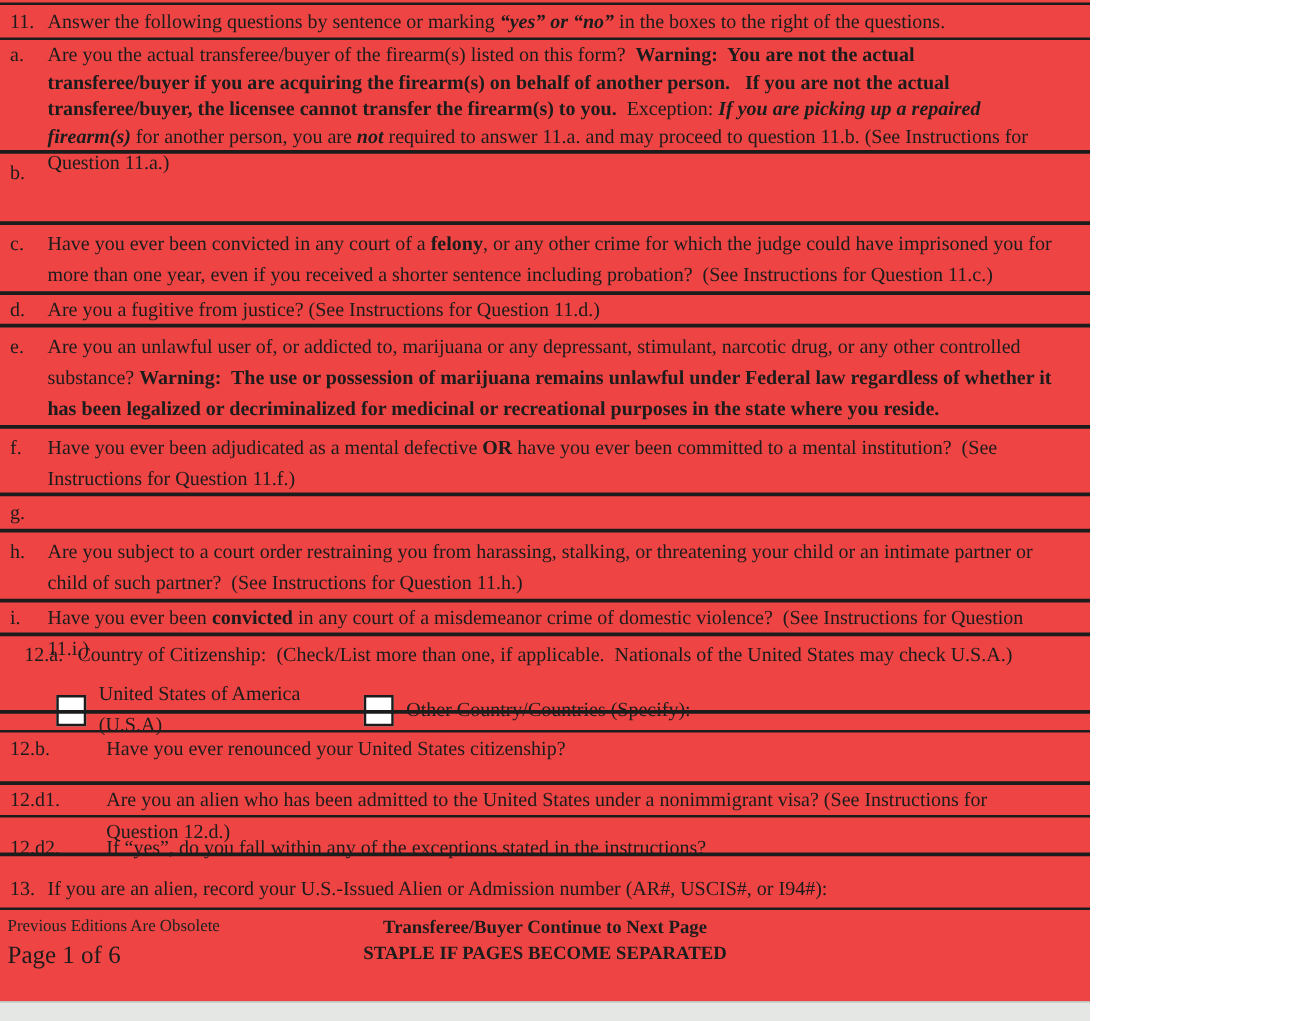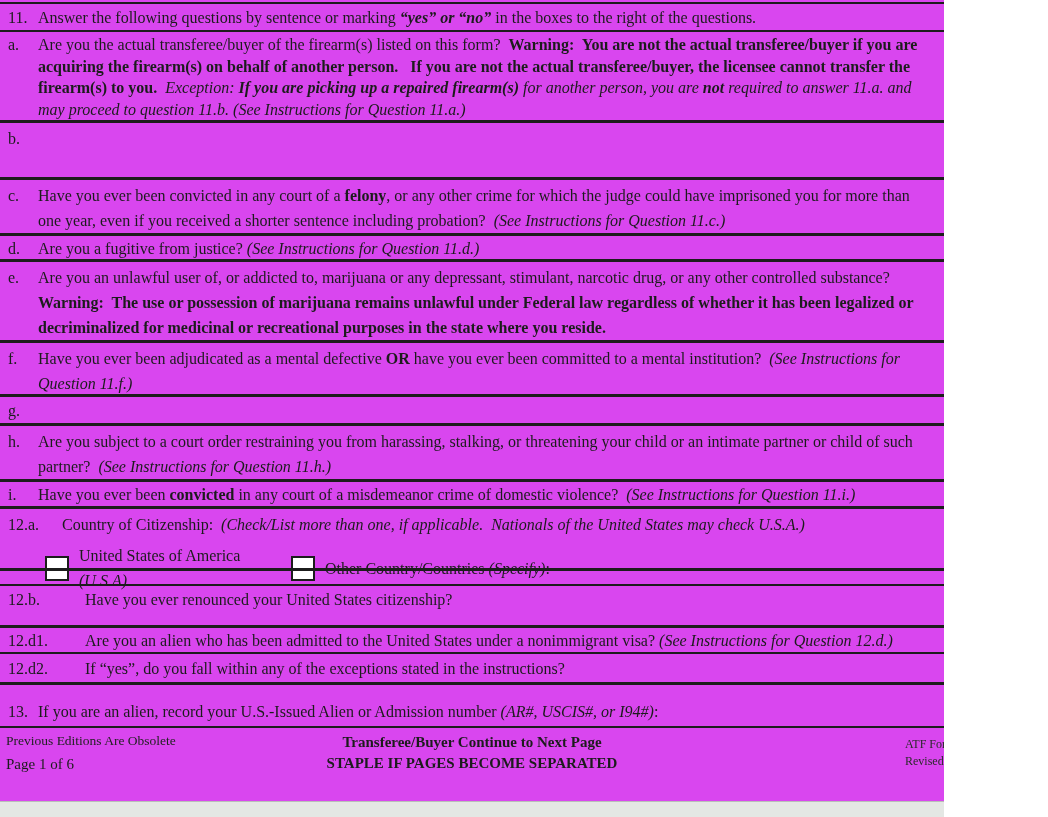--- a/index.html
+++ b/index.html
@@ -3,22 +3,22 @@
 <meta charset="utf-8">
 <style>
   * { margin:0; padding:0; }
   body {
     background:#ffffff;
     font-family:"Liberation Serif", serif;
     color:#1c1c1c;
   }
   .page {
     position:relative;
-    width:944px; height:817px;
-    background:#d946ef;
+    width:872px; height:817px;
+    background:#ef4444;
     overflow:hidden;
   }
   .formwrap { margin-top:2px; }
 
   .row {
     position:relative;
     display:flex;
     align-items:flex-start;
     box-sizing:border-box;
     border-top:2px solid #1c1c1c;
@@ -26,44 +26,44 @@
     font-size:16px;
     line-height:25px;
   }
   .heavy { border-top-width:3px; }
   .rb::after {
     content:"";
     position:absolute; top:0; bottom:0; left:1038px;
     width:2px; background:#1c1c1c;
   }
   .qnum { flex:0 0 30px; }
-  .qnum.w54 { flex:0 0 54px; }
+  .qnum.w54 { flex:0 0 54px;text-align:center; }
   .qnum.w77 { flex:0 0 77px; }
   .qtext { flex:1 1 auto; padding-right:16px; white-space:pre-wrap; }
 
   .seg-b  { font-weight:bold; }
-  .seg-i  { font-style:italic; }
+  .seg-i  { }
   .seg-bi { font-weight:bold; font-style:italic; }
 
   .r-11   { height:28px; line-height:24px; padding-top:2px; }
   .r-a    { height:90px; line-height:21.5px; padding-top:2px; }
   .r-b    { height:57px; }
   .r-c    { height:56px; }
   .r-d    { height:26px; padding-top:0; }
   .r-e    { height:81px; }
   .r-f    { height:54px; }
   .r-g    { height:29px; padding-top:1px; }
   .r-h    { height:56px; }
   .r-i    { height:27px; padding-top:0; }
   .r-12a  { height:62px; display:block; }
   .r-gap  { height:16px; }
   .r-12b  { height:28px; padding-top:1px; }
   .r-12c  { height:29px; padding-top:1px; }
   .r-12d1 { height:27px; padding-top:0;margin-top:13px; }
-  .r-12d2 { height:30px; padding-top:2px; }
+  .r-12d2 { height:30px; padding-top:12px; }
   .r-13   { height:44px; padding-top:14px; }
 
   .line1 { display:flex; }
   .cb-row { display:flex; align-items:center; margin:6px 0 0 37px; }
   .checkbox {
     box-sizing:border-box;
     width:24px; height:25px;
     border:2px solid #1c1c1c;
     background:#fff;
     flex:0 0 auto;
@@ -87,21 +87,21 @@
     width:390px; height:38px;
   }
 
   .footer {
     position:relative;
     border-top:2px solid #1c1c1c;
     height:54px;
     box-sizing:border-box;
   }
   .f-left { position:absolute; left:6px; top:5px; font-size:13.5px; line-height:16px; color:#222; }
-  .f-page { margin-top:7px; font-size:15px; color:#1c1c1c; }
+  .f-page { margin-top:7px; font-size:20px; color:#1c1c1c; }
   .f-center {
     position:absolute; left:50%; top:4px;
     transform:translateX(-50%);
     width:max-content;
     text-align:center;
     font-weight:bold;
     font-size:15px; line-height:21px;
   }
   .f-right {
     position:absolute; left:905px; top:8px;

